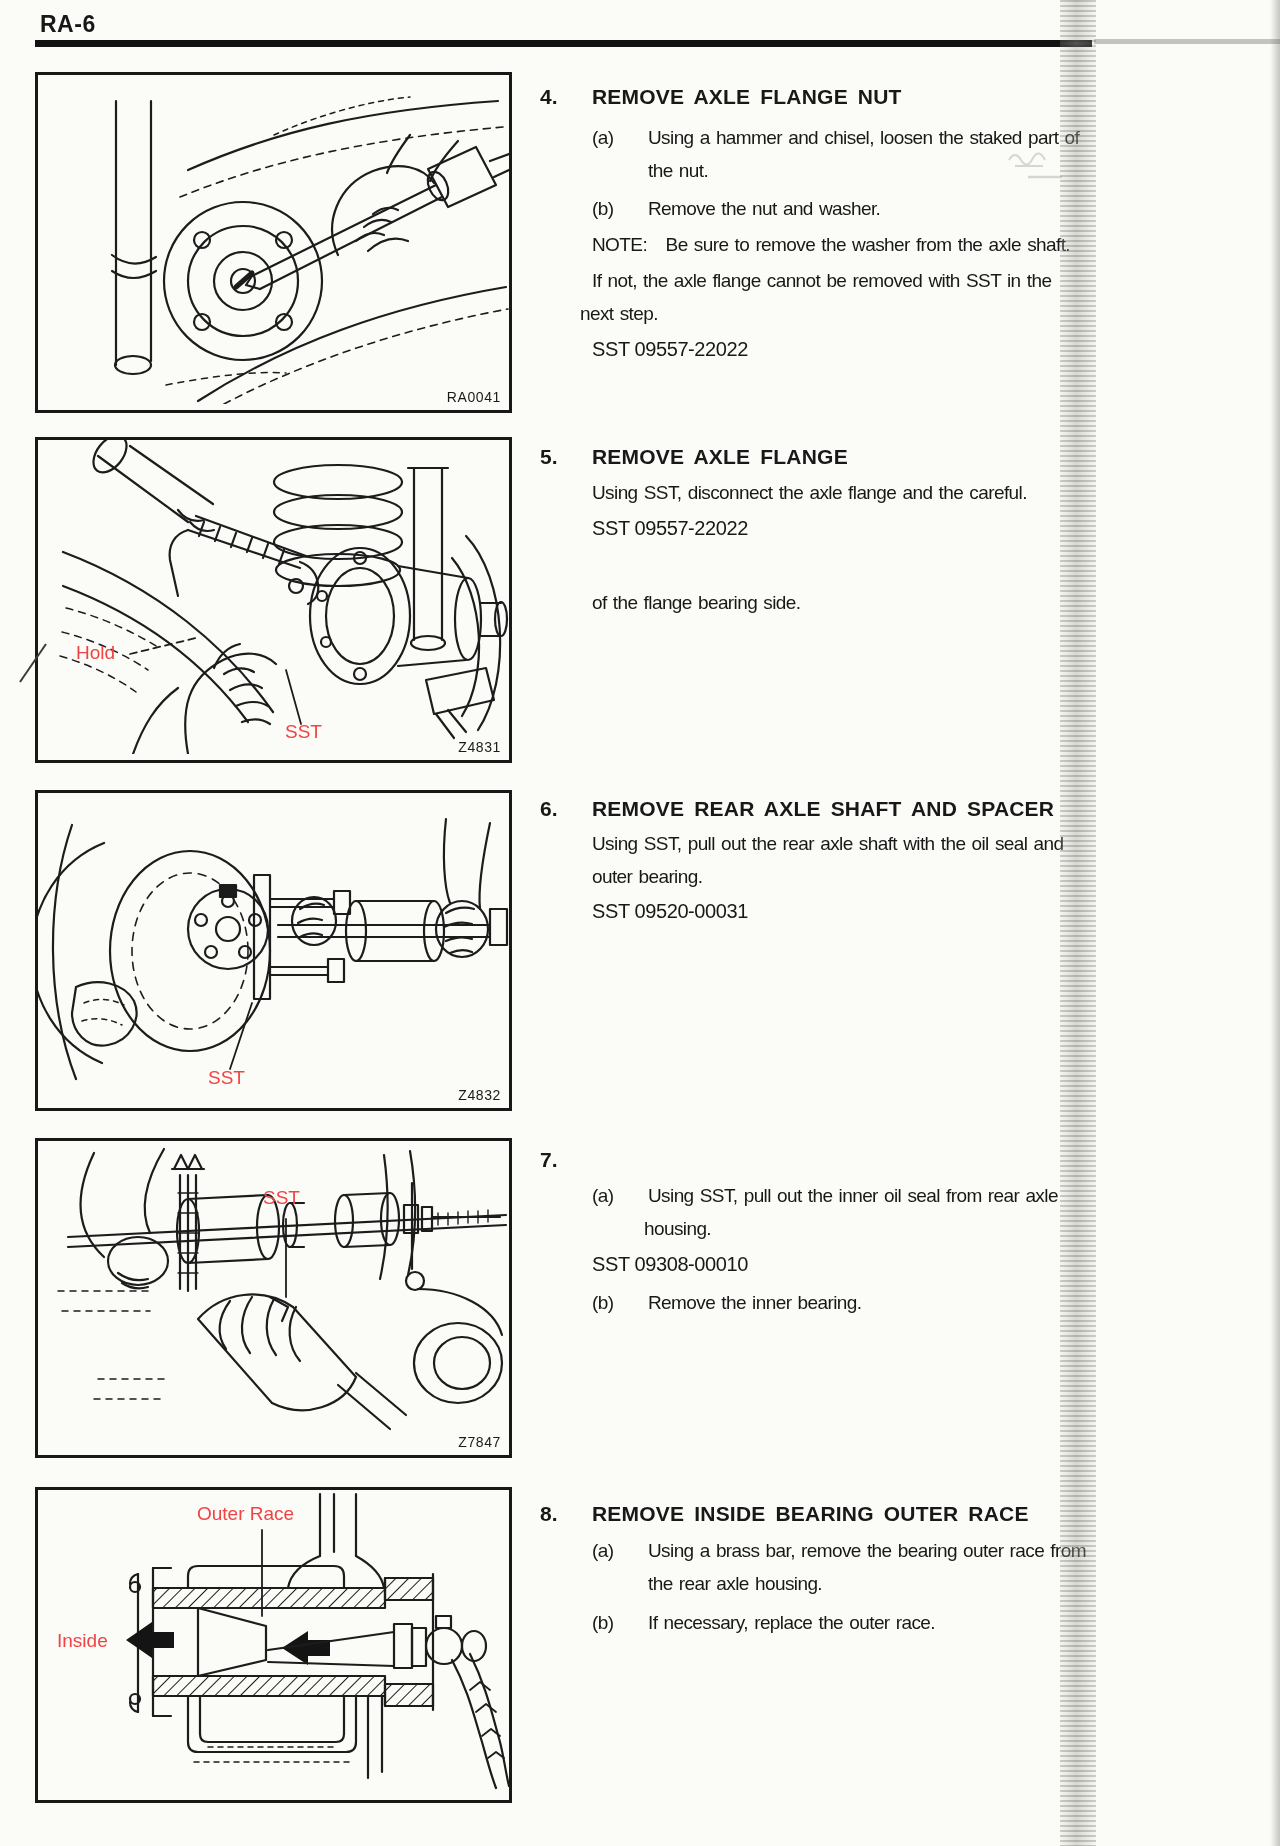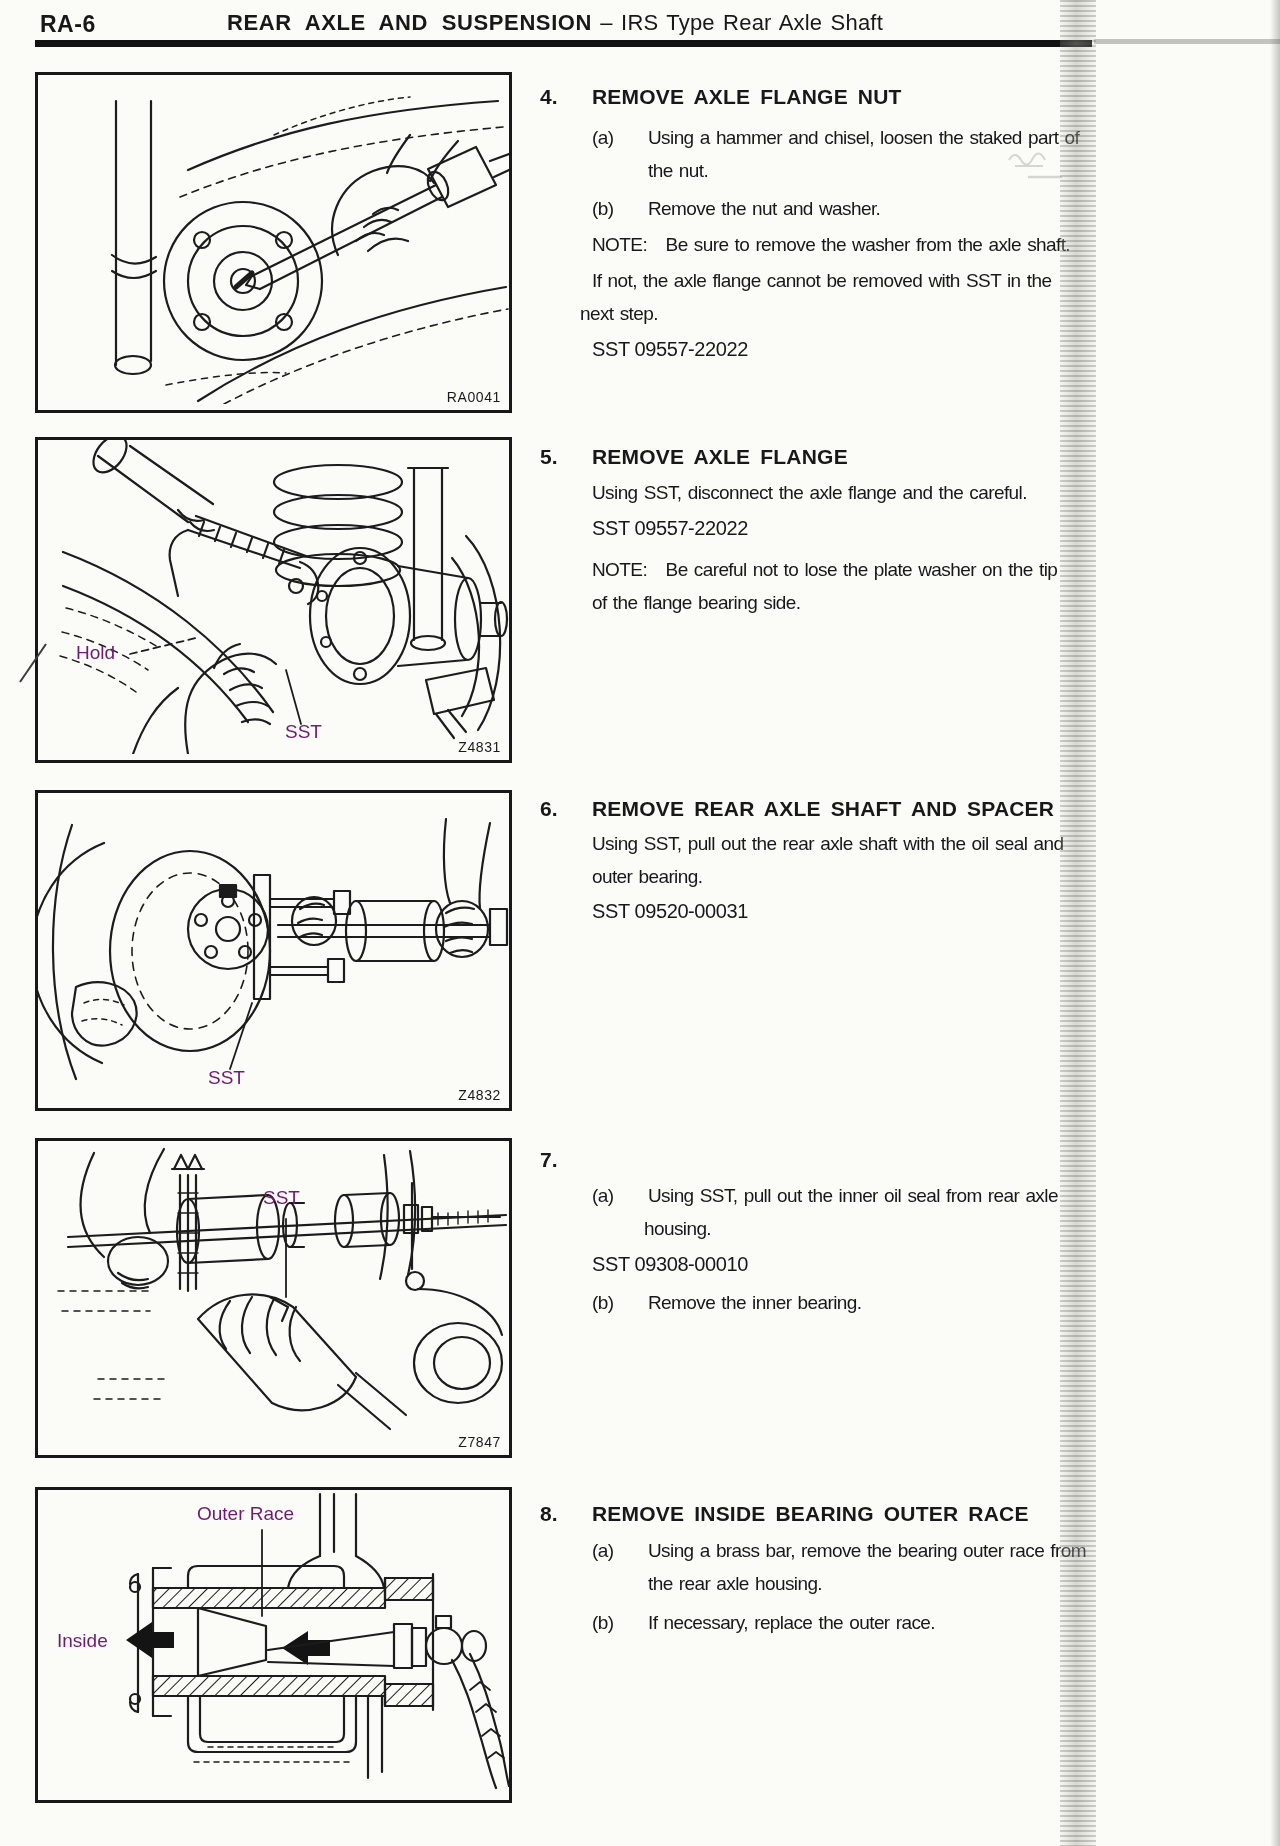--- a/index.html
+++ b/index.html
@@ -12,39 +12,38 @@
   .pagetitle .sub{font-weight:normal;letter-spacing:.2px;word-spacing:2px;}
   .rule{position:absolute;left:35px;top:40px;width:1057px;height:7px;background:#121212;}
   .rule2{position:absolute;left:1094px;top:39px;width:186px;height:5px;background:#8c8c86;opacity:.5;}
   .num{font-weight:bold;font-size:21px;}
   .stitle{font-weight:bold;font-size:21px;letter-spacing:.2px;word-spacing:4px;}
   .body{font-size:19px;letter-spacing:-0.6px;word-spacing:1.5px;}
   .sst{font-size:20px;letter-spacing:-0.4px;}
   .fig{position:absolute;left:35px;width:471px;border:3px solid #181818;overflow:hidden;background:transparent;}
   .fig svg{position:absolute;left:0;top:0;}
   .figcode{position:absolute;right:8px;bottom:5px;font-size:14px;letter-spacing:.6px;color:#1a1a1a;white-space:pre;}
-  .figlabel{position:absolute;font-size:19px;color:#701a75;white-space:pre;}
+  .figlabel{position:absolute;font-size:19px;color:#ef4444;white-space:pre;}
   .gutter1{position:absolute;left:1060px;top:0;width:36px;height:1846px;
     background:repeating-linear-gradient(to bottom,rgba(110,110,104,.34) 0px,rgba(110,110,104,.34) 2px,rgba(228,228,222,.18) 2px,rgba(228,228,222,.18) 5px),
     linear-gradient(to right,rgba(246,246,242,0),rgba(125,125,118,.30) 45%,rgba(246,246,242,0));}
   .gutter2{position:absolute;left:1096px;top:0;width:184px;height:1846px;
     background:repeating-linear-gradient(to right,rgba(176,176,168,.10) 0 3px,rgba(0,0,0,0) 3px 9px),
     linear-gradient(to right,#ececе6 0%,#f4f4ef 35%,#f1f1ec 100%);}
   .gutterEdge{position:absolute;left:1270px;top:0;width:10px;height:1846px;
     background:linear-gradient(to right,rgba(110,110,104,0),rgba(95,95,90,.35));}
   .smudge{position:absolute;opacity:.32;}
   .penmark{position:absolute;left:14px;top:640px;}
 </style>
 </head>
 <body>
 
 <div class="page">
 
   <div class="t pagenum" style="left:40px;top:11px;">RA-6</div>
-  <div class="t pagetitle"><span class="main">REAR AXLE AND SUSPENSION</span><span class="sub"> – IRS Type Rear Axle Shaft</span></div>
   <div class="rule"></div>
   <div class="rule2"></div>
 
   <div class="fig" style="top:72px;height:335px;">
     <svg viewBox="0 0 471 329" width="471" height="329">
       <g fill="none" stroke="#1c1c1c" stroke-width="2.2" stroke-linecap="round" stroke-linejoin="round">
         <path d="M150,95 C240,55 330,35 460,26"></path>
         <path d="M142,122 C230,86 330,64 465,52" stroke-dasharray="7 6" stroke-width="1.6"></path>
         <path d="M160,326 C250,268 350,232 468,212"></path>
         <path d="M186,329 C272,284 372,252 470,234" stroke-dasharray="7 6" stroke-width="1.6"></path>
@@ -140,21 +139,20 @@
     </svg>
     <span class="figlabel" style="left:38px;top:202px;">Hold</span>
     <span class="figlabel" style="left:247px;top:281px;">SST</span>
     <span class="figcode">Z4831</span>
   </div>
 
   <div class="t num" style="left:540px;top:445px;">5.</div>
   <div class="t stitle" style="left:592px;top:445px;">REMOVE AXLE FLANGE</div>
   <div class="t body" style="left:592px;top:482px;">Using SST, disconnect the axle flange and the careful.</div>
   <div class="t sst" style="left:592px;top:517px;">SST 09557-22022</div>
-  <div class="t body" style="left:592px;top:559px;">NOTE:   Be careful not to lose the plate washer on the tip</div>
   <div class="t body" style="left:592px;top:592px;">of the flange bearing side.</div>
 
   <svg class="penmark" width="40" height="46">
     <path d="M6,42 L32,4" stroke="#3a3a3a" stroke-width="2" fill="none"></path>
   </svg>
 
   <div class="fig" style="top:790px;height:315px;">
     <svg viewBox="0 0 471 309" width="471" height="309">
       <g fill="none" stroke="#1c1c1c" stroke-width="2.2" stroke-linecap="round" stroke-linejoin="round">
         <path d="M34,32 C8,108 8,208 38,286"></path>

